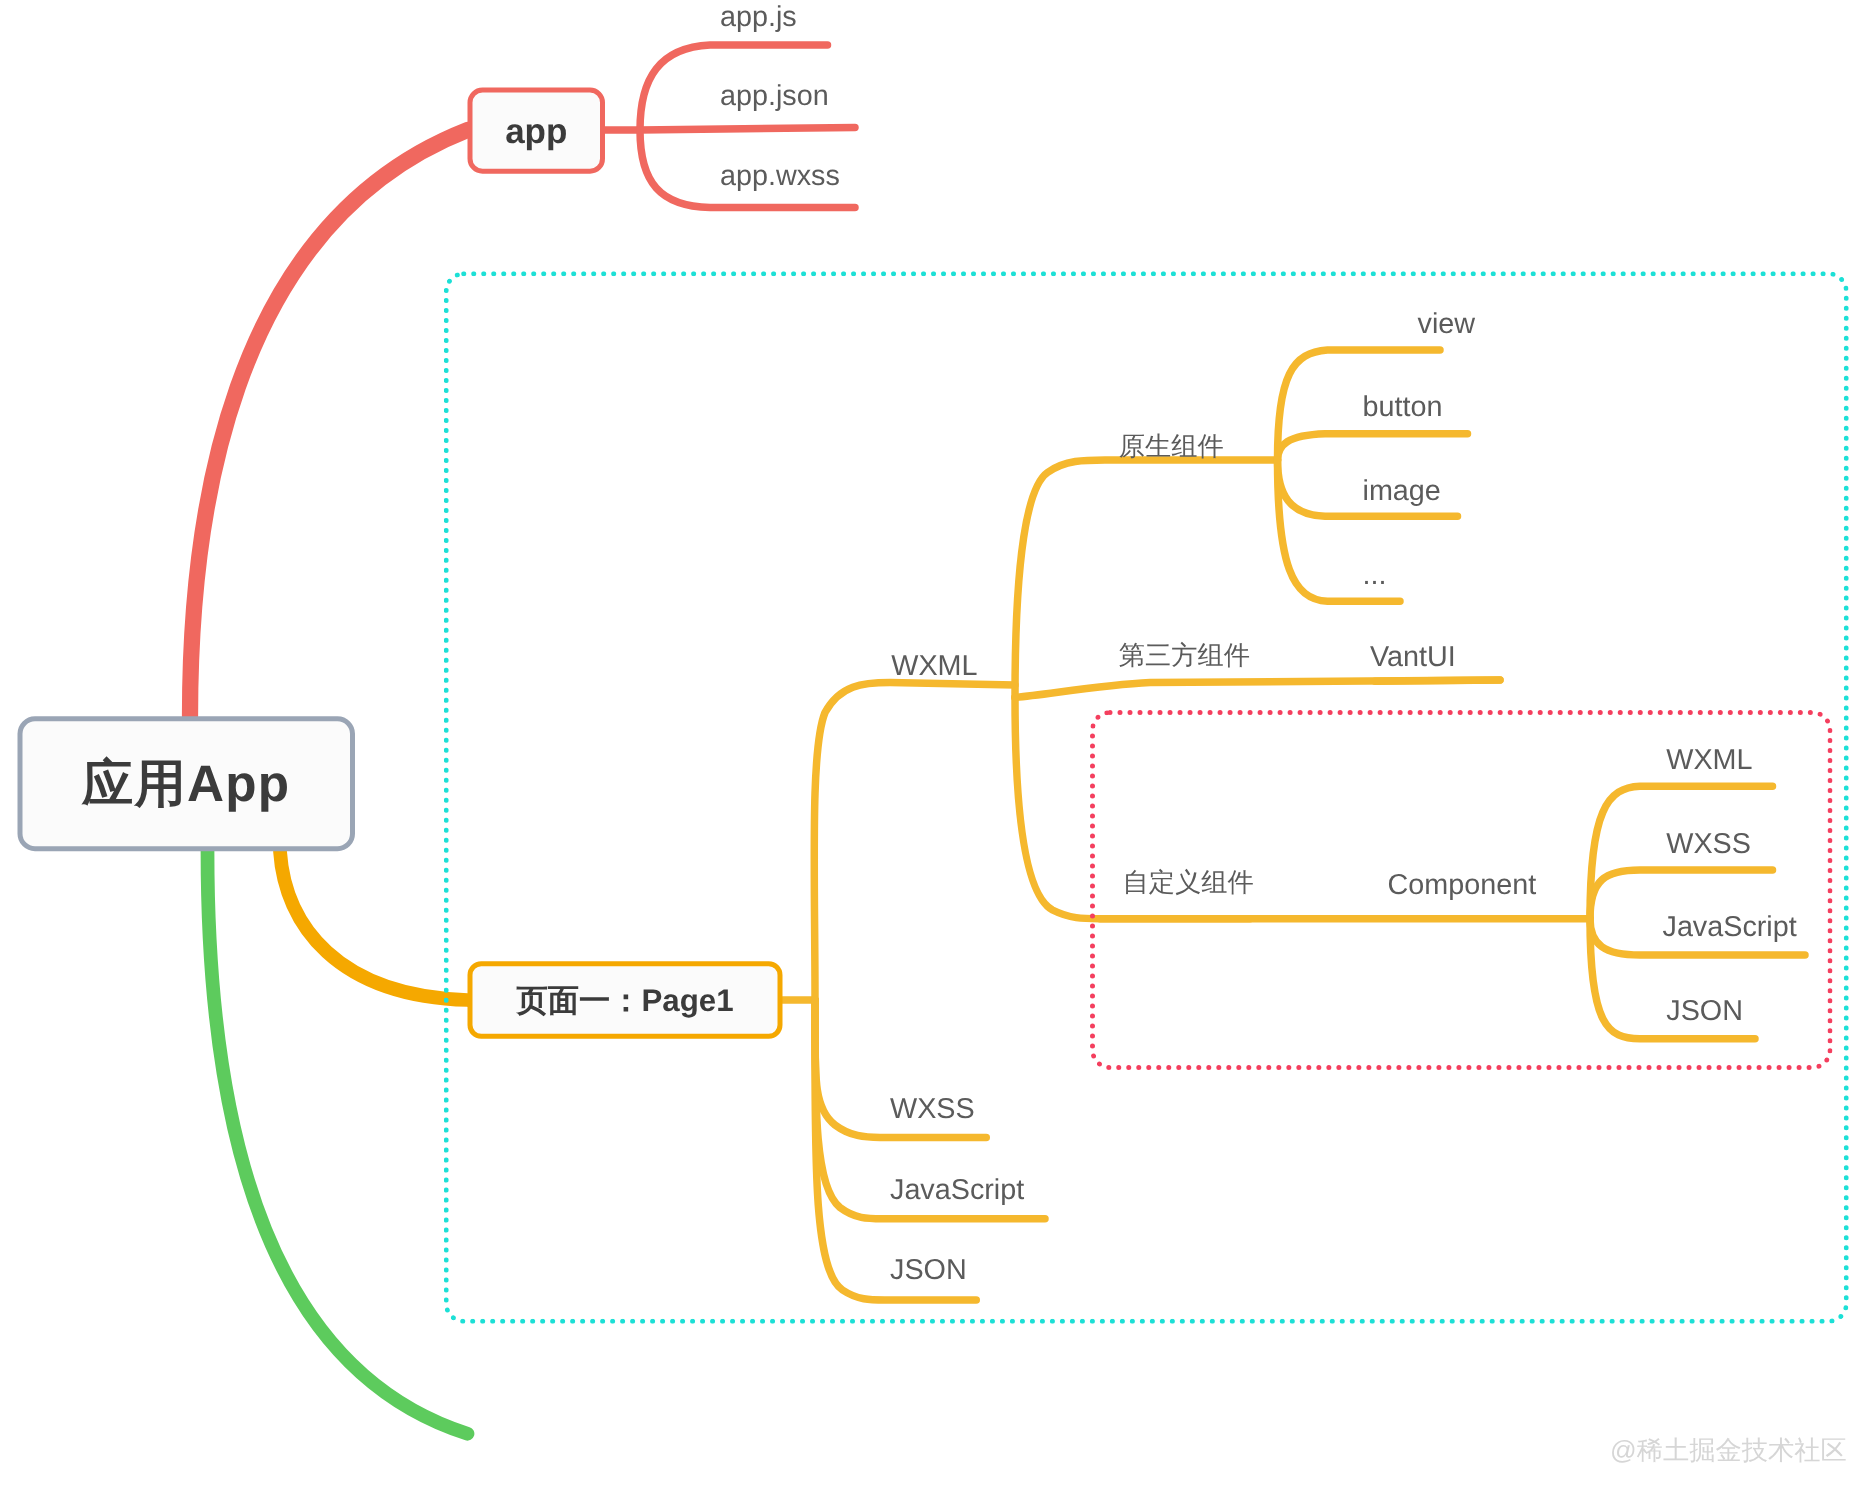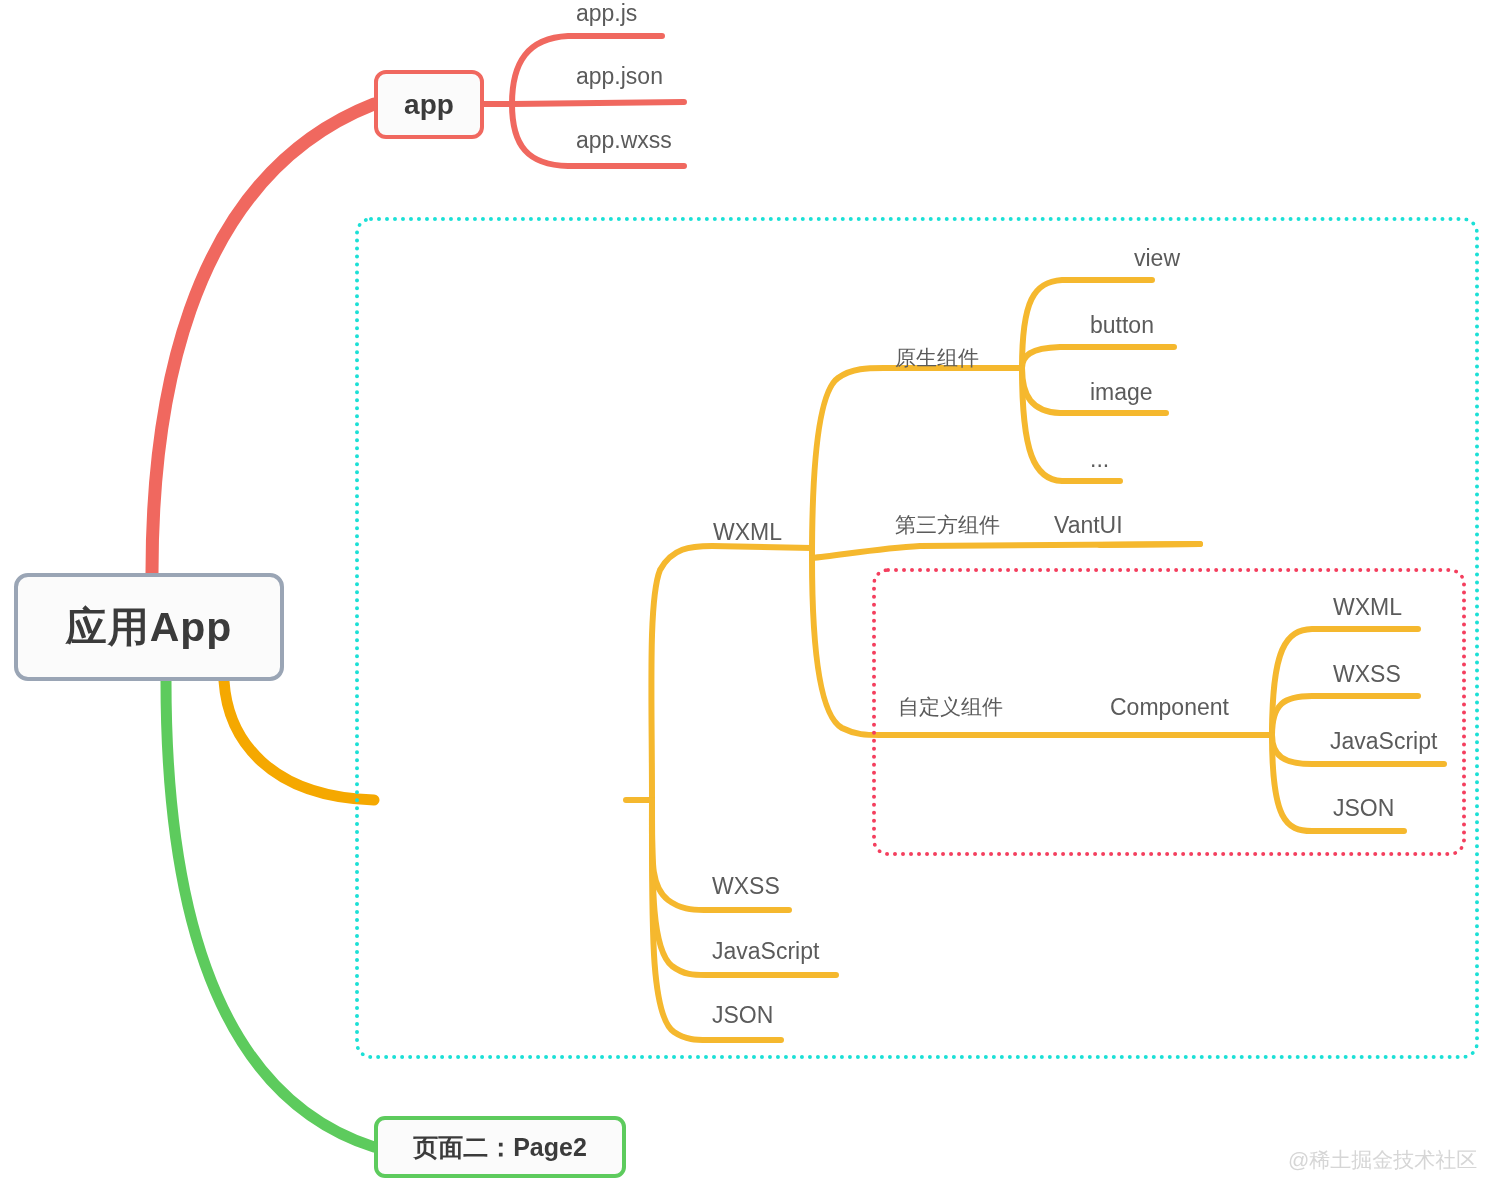--- a/index.html
+++ b/index.html
@@ -185,36 +185,36 @@
   <div class="frame frame-red"></div>
 
   <div class="node-box node-root">
     <span class="node-label">应用App</span>
   </div>
 
   <div class="node-box node-app">
     <span class="node-label">app</span>
   </div>
 
-
-  <div class="node-box node-page2">
-    <span class="node-label">页面二：Page2</span>
+  <div class="node-box node-page1">
+    <span class="node-label">页面一：Page1</span>
   </div>
+
 
   <div id="leaf-layer">
       <div class="leaf" style="left: 576px; top: 2px;">app.js</div>
       <div class="leaf" style="left: 576px; top: 65px;">app.json</div>
       <div class="leaf" style="left: 576px; top: 129px;">app.wxss</div>
       <div class="leaf" style="left: 1090px; top: 247px; margin-left: 44px;">view</div>
       <div class="leaf" style="left: 1090px; top: 314px;">button</div>
       <div class="leaf" style="left: 1090px; top: 381px;">image</div>
       <div class="leaf" style="left: 1090px; top: 448px;">...</div>
       <div class="leaf cn" style="left: 895px; top: 347px;">原生组件</div>
       <div class="leaf cn" style="left: 895px; top: 514px;">第三方组件</div>
-      <div class="leaf" style="left: 1054px; top: 514px;">VantUI</div>
+      <div class="leaf" style="left: 1096px; top: 514px;">VantUI</div>
       <div class="leaf" style="left: 713px; top: 521px;">WXML</div>
       <div class="leaf cn" style="left: 898px; top: 696px;">自定义组件</div>
       <div class="leaf" style="left: 1110px; top: 696px;">Component</div>
       <div class="leaf" style="left: 1333px; top: 596px;">WXML</div>
       <div class="leaf" style="left: 1333px; top: 663px;">WXSS</div>
       <div class="leaf" style="left: 1330px; top: 730px;">JavaScript</div>
       <div class="leaf" style="left: 1333px; top: 797px;">JSON</div>
       <div class="leaf" style="left: 712px; top: 875px;">WXSS</div>
       <div class="leaf" style="left: 712px; top: 940px;">JavaScript</div>
       <div class="leaf" style="left: 712px; top: 1004px;">JSON</div>

